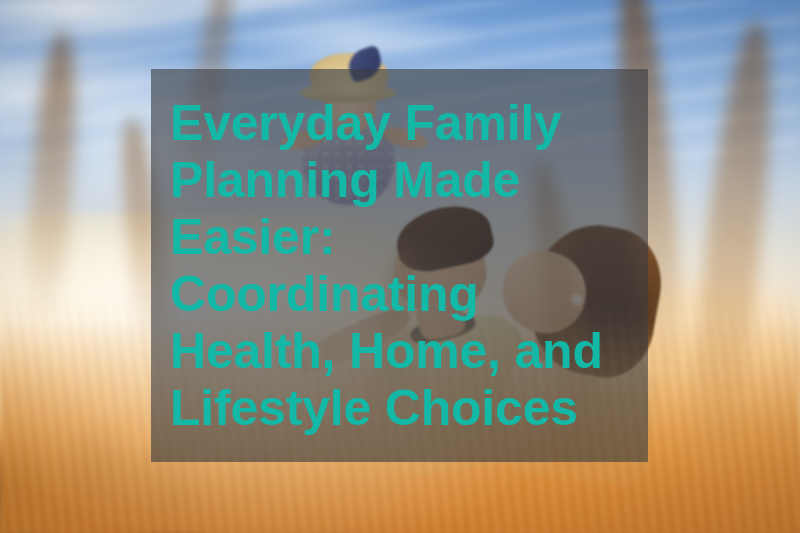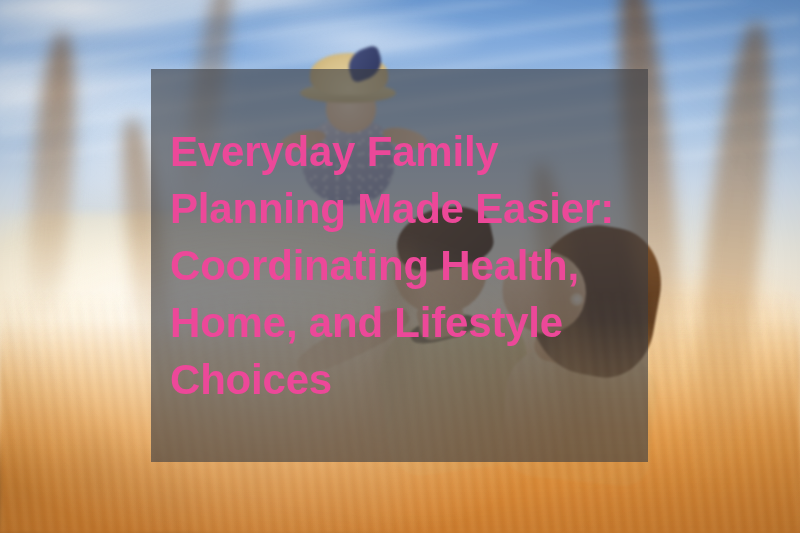--- a/index.html
+++ b/index.html
@@ -208,23 +208,23 @@
     position:absolute;
     left:151px;
     top:69px;
     width:497px;
     height:393px;
     background:rgba(60,62,66,0.62);
     display:flex;
     align-items:center;
   }
   #title-text {
-    color:#ec4899;
+    color:#14b8a6;
     font-family:"Liberation Sans", sans-serif;
-    font-size:42px;
+    font-size:50px;
     font-weight:700;
     line-height:57px;
     letter-spacing:-0.2px;
     padding:0 10px 0 19px;
     width:100%;
   }
 </style>
 </head>
 <body>
 

